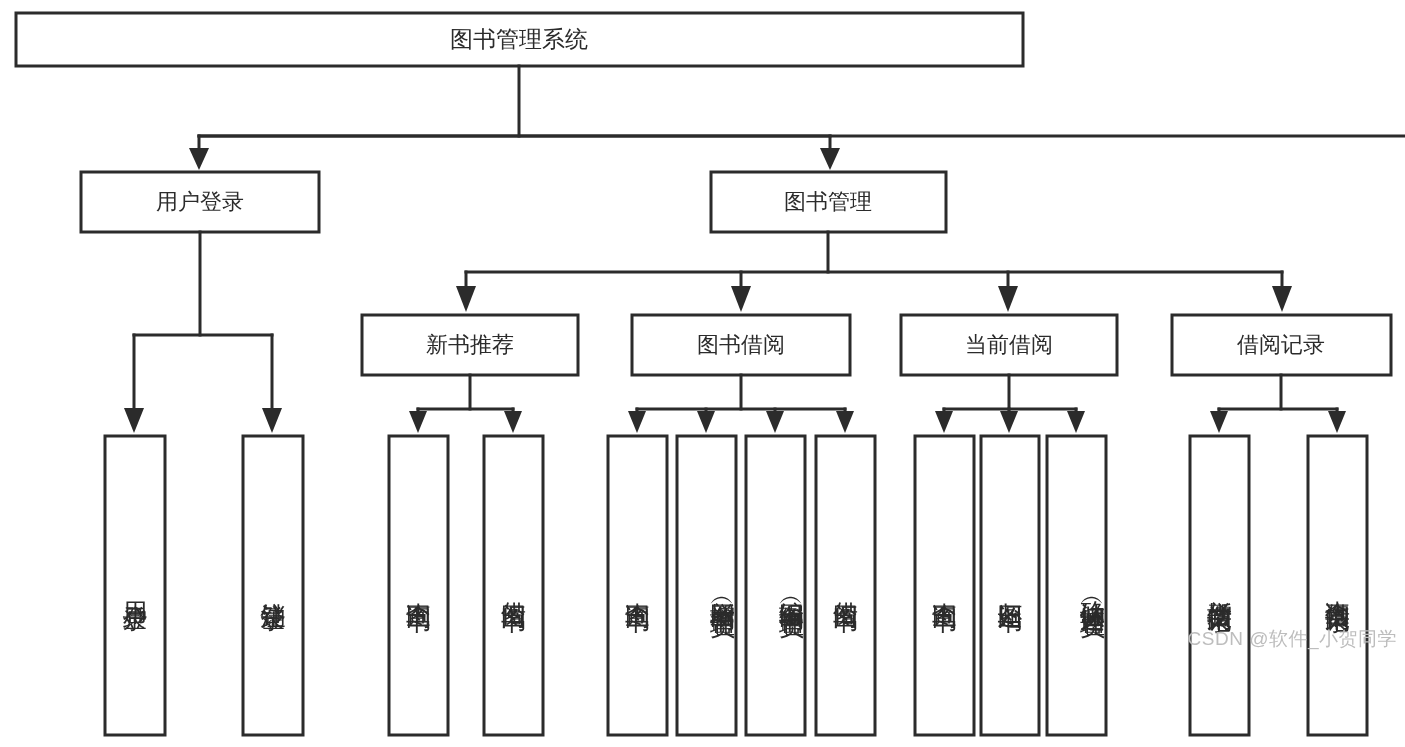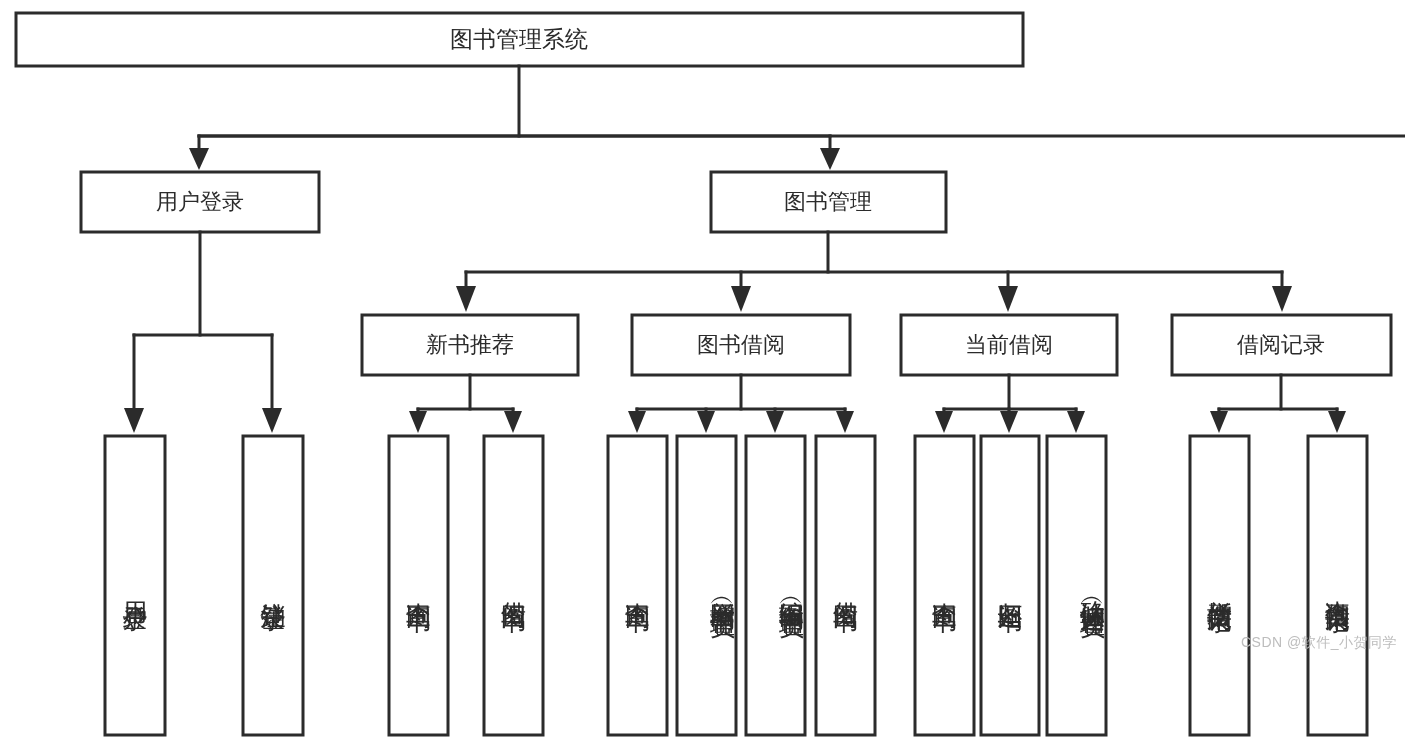--- a/index.html
+++ b/index.html
@@ -68,21 +68,21 @@
     pointer-events: none;
   }
   .vlabel.centered {
     align-items: center;
   }
   #watermark {
     position: absolute;
     right: 8px;
     bottom: 6px;
     font-family: "Liberation Sans", "DejaVu Sans", sans-serif;
-    font-size: 14px;
+    font-size: 19px;
     color: #bdbdbd;
     letter-spacing: 0.5px;
     white-space: nowrap;
     pointer-events: none;
     margin-left: 8px;
   }
 </style>
 </head>
 <body>
 

